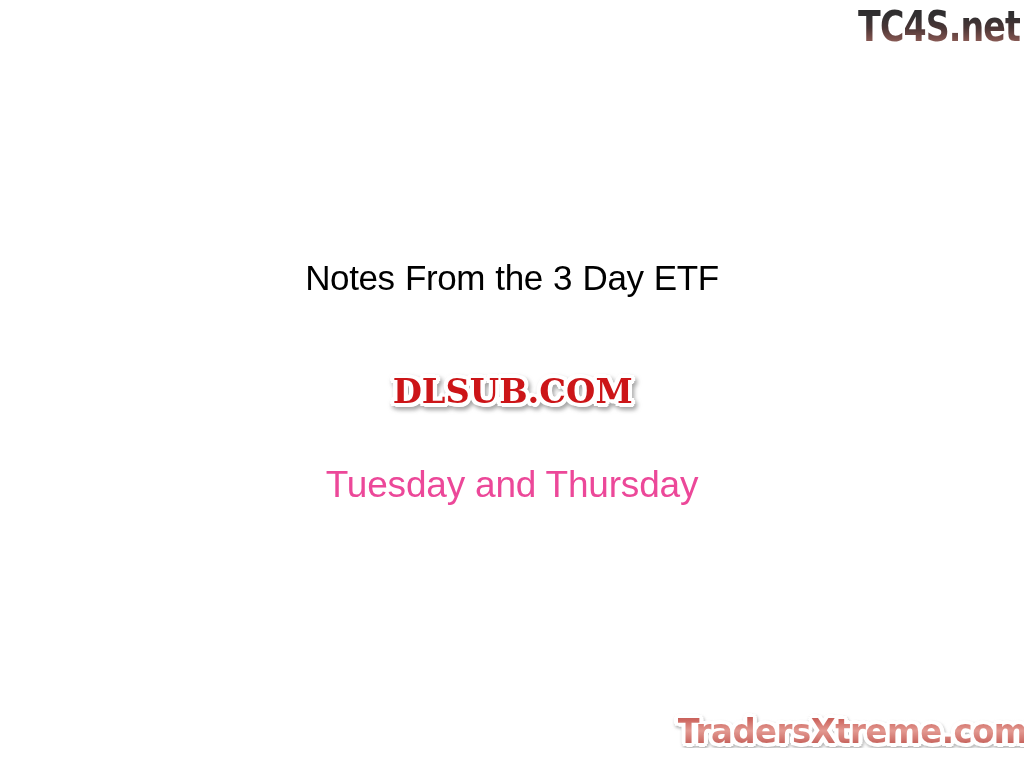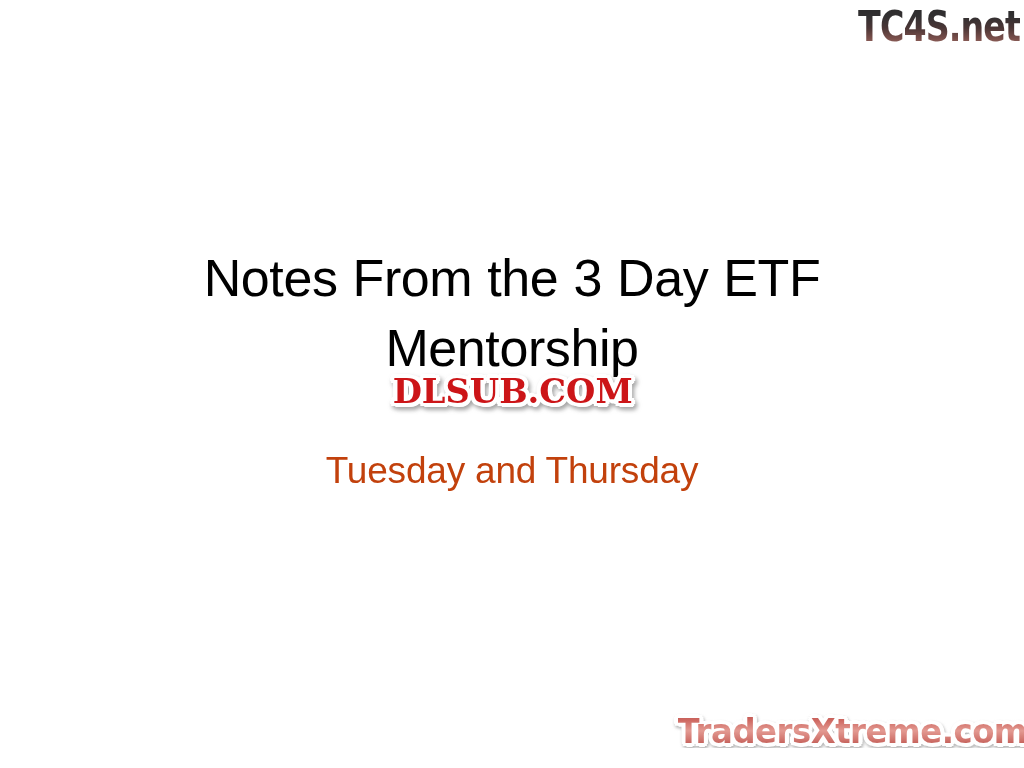--- a/index.html
+++ b/index.html
@@ -58,44 +58,44 @@
   .title-block {
     position: absolute;
     left: 128px;
     top: 243px;
     width: 768px;
     text-align: center;
   }
   .title-text {
     font-family: "Liberation Sans", "DejaVu Sans", sans-serif;
     font-weight: 300;
-    font-size: 52px;
+    font-size: 35px;
     line-height: 70px;
     color: #000000;
     letter-spacing: -0.4px;
     word-spacing: 1px;
     margin: 0;
   }
 
   
   .subtitle-block {
     position: absolute;
     left: 128px;
     top: 444px;
     width: 768px;
     text-align: center;
   }
   .subtitle-text {
     font-family: "Liberation Sans", "DejaVu Sans", sans-serif;
     font-weight: 300;
     font-size: 37px;
     line-height: 46px;
-    color: #c2410c;
+    color: #ec4899;
     letter-spacing: -0.2px;
-    margin: 4px;
+    margin: 18px;
   }
 
   
   .wm-dlsub {
     position: absolute;
     left: 368px;
     top: 370px;
     width: 290px;
     height: 44px;
     display: flex;
@@ -182,21 +182,20 @@
 <body>
 
 <div id="slide">
 
   <div class="logo-tc4s">
     <span class="glyphs">TC4S.net</span>
   </div>
 
   <div class="title-block">
     <div class="title-text">Notes From the 3 Day ETF</div>
-    <div class="title-text">Mentorship</div>
   </div>
 
   <div class="wm-dlsub">
     <span class="glyphs">DLSUB.COM</span>
   </div>
 
   <div class="subtitle-block">
     <div class="subtitle-text">Tuesday and Thursday</div>
   </div>
 

